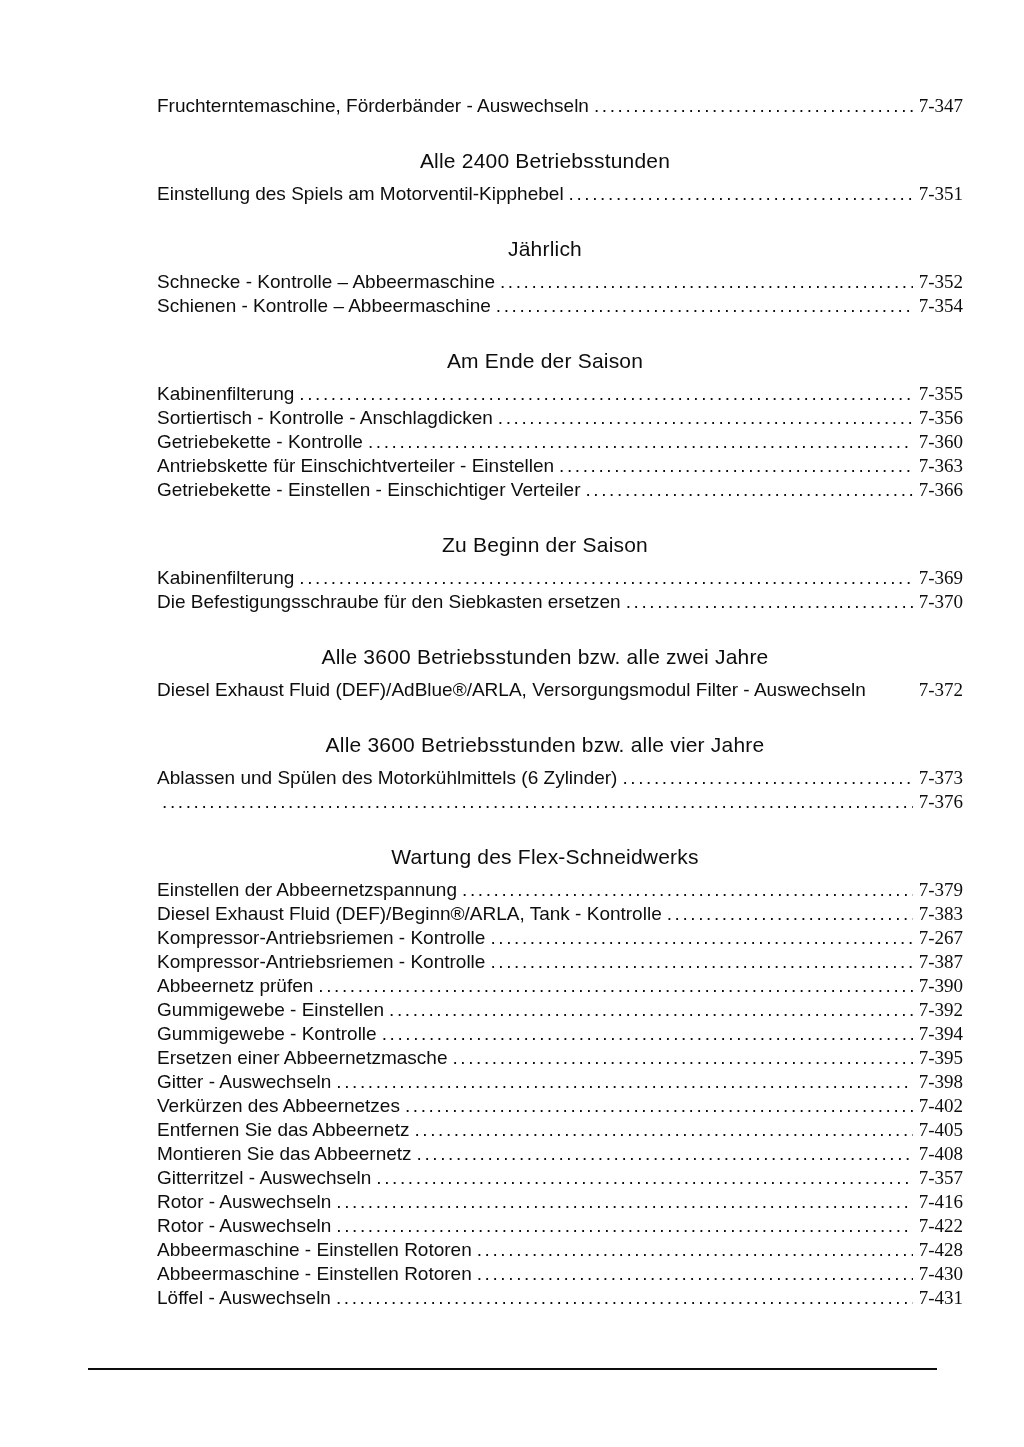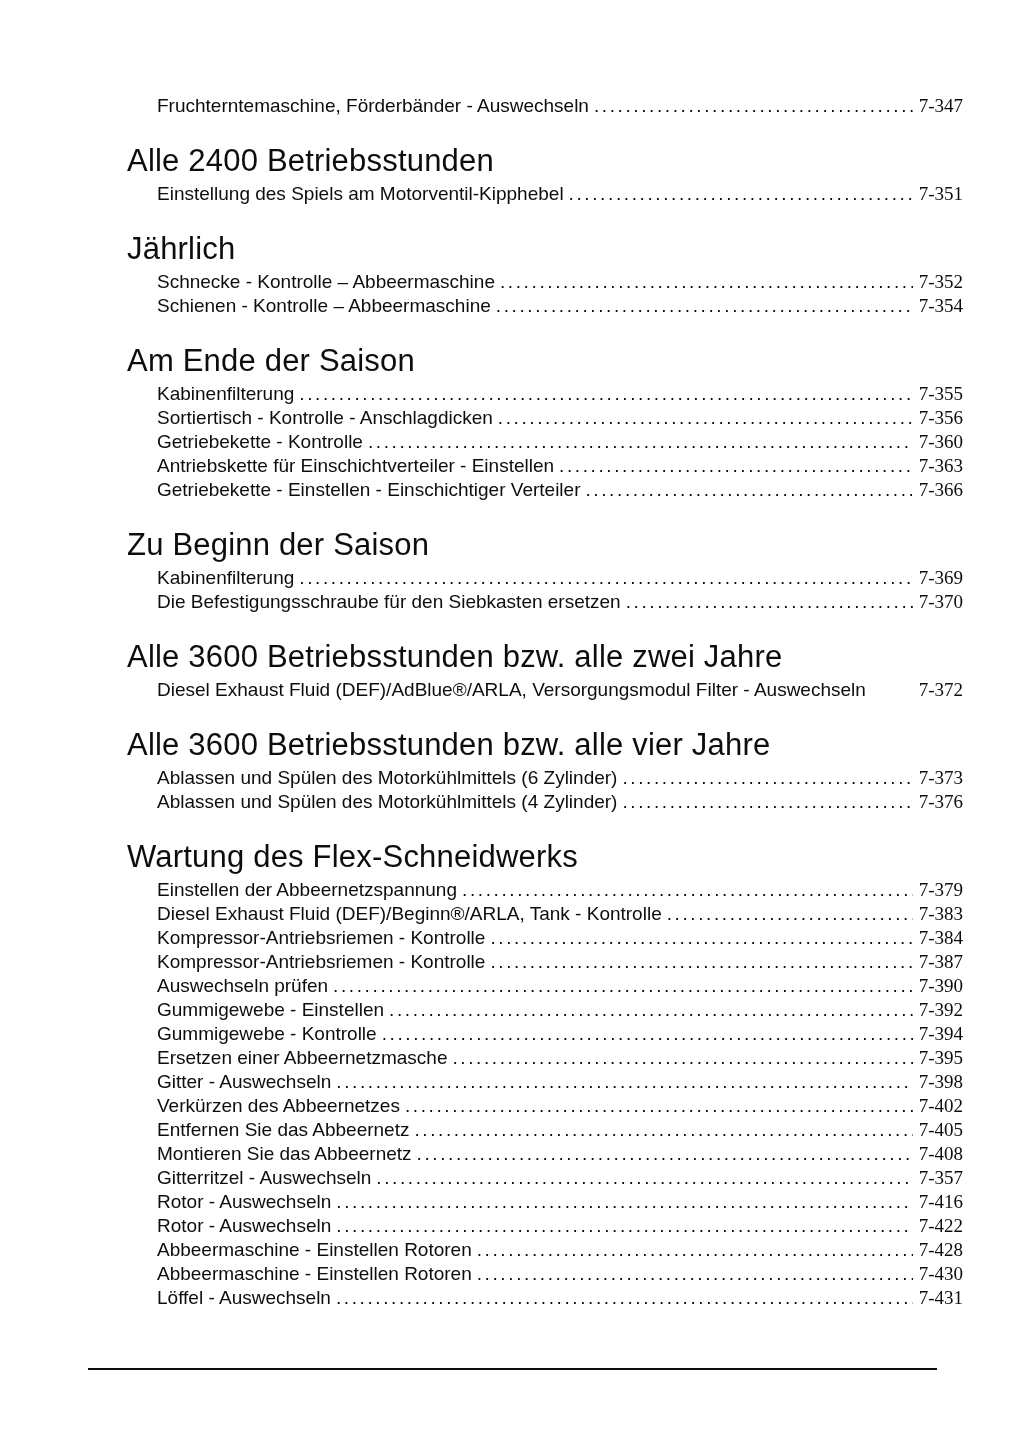--- a/index.html
+++ b/index.html
@@ -9,24 +9,24 @@
     height: 1447px;
     background: #ffffff;
     color: #0d0d0d;
     font-family: "Liberation Sans", sans-serif;
     position: relative;
     overflow: hidden;
   }
   .page {
     padding: 94px 61px 0 127px;
   }
-  .toc-section { margin-top: 28px; }
+  .toc-section { margin-top: 28px; text-align: center; }
   .toc-section.no-heading { margin-top: 0; }
   .section-heading {
-    font-size: 31px;
+    font-size: 21px;
     font-weight: 400;
     line-height: 30px;
     margin: 0 0 6px 0;
     letter-spacing: 0.2px;
     color: #0d0d0d;
   }
   .toc-entry {
     display: flex;
     align-items: baseline;
     font-size: 19px;
@@ -153,21 +153,20 @@
   </section>
       <section class="toc-section">
     <h2 class="section-heading">Alle 3600 Betriebsstunden bzw. alle vier Jahre</h2>
     <div class="entries">
           <div class="toc-entry">
     <span class="entry-title">Ablassen und Spülen des Motorkühlmittels (6 Zylinder)</span>
     <span class="dot-leader"></span>
     <span class="entry-page">7-373</span>
   </div>
           <div class="toc-entry">
-    <span class="entry-title">Ablassen und Spülen des Motorkühlmittels (4 Zylinder)</span>
     <span class="dot-leader"></span>
     <span class="entry-page">7-376</span>
   </div>
         </div>
   </section>
       <section class="toc-section">
     <h2 class="section-heading">Wartung des Flex-Schneidwerks</h2>
     <div class="entries">
           <div class="toc-entry">
     <span class="entry-title">Einstellen der Abbeernetzspannung</span>
@@ -175,29 +174,29 @@
     <span class="entry-page">7-379</span>
   </div>
           <div class="toc-entry">
     <span class="entry-title">Diesel Exhaust Fluid (DEF)/Beginn®/ARLA, Tank - Kontrolle</span>
     <span class="dot-leader"></span>
     <span class="entry-page">7-383</span>
   </div>
           <div class="toc-entry">
     <span class="entry-title">Kompressor-Antriebsriemen - Kontrolle</span>
     <span class="dot-leader"></span>
-    <span class="entry-page">7-384</span>
+    <span class="entry-page">7-267</span>
   </div>
           <div class="toc-entry">
     <span class="entry-title">Kompressor-Antriebsriemen - Kontrolle</span>
     <span class="dot-leader"></span>
     <span class="entry-page">7-387</span>
   </div>
           <div class="toc-entry">
-    <span class="entry-title">Auswechseln prüfen</span>
+    <span class="entry-title">Abbeernetz prüfen</span>
     <span class="dot-leader"></span>
     <span class="entry-page">7-390</span>
   </div>
           <div class="toc-entry">
     <span class="entry-title">Gummigewebe - Einstellen</span>
     <span class="dot-leader"></span>
     <span class="entry-page">7-392</span>
   </div>
           <div class="toc-entry">
     <span class="entry-title">Gummigewebe - Kontrolle</span>

